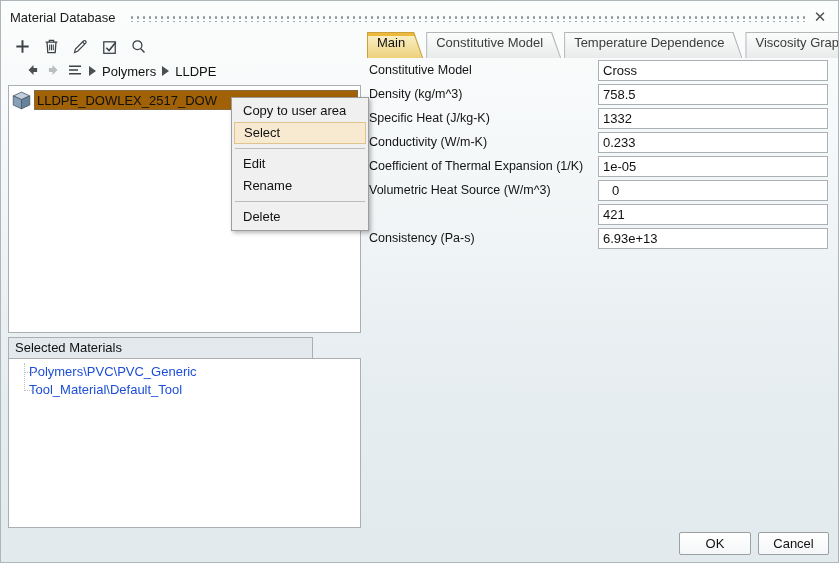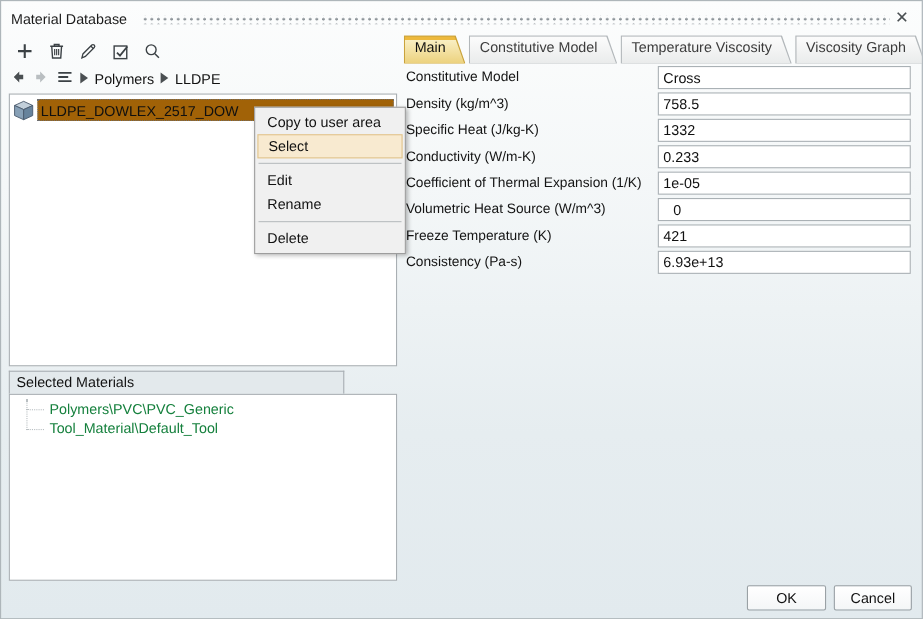--- a/index.html
+++ b/index.html
@@ -26,21 +26,21 @@
     position:absolute; right:9px; top:7px; width:18px; height:18px;
     font-size:15px; line-height:18px; text-align:center; color:#4a4f52; cursor:pointer;
   }
 
   
   .toolbar { position:absolute; left:12px; top:34px; height:22px; display:flex; gap:11px; align-items:center; }
   .tbtn { width:18px; height:18px; display:flex; align-items:center; justify-content:center; cursor:pointer; }
   .tbtn svg { display:block; }
 
   
-  .breadcrumb { position:absolute; left:8px; top:61px; height:18px; display:flex; align-items:center; gap:6px; }
+  .breadcrumb { position:absolute; left:24px; top:61px; height:18px; display:flex; align-items:center; gap:6px; }
   .bc-sep { width:0; height:0; border-style:solid; border-width:5px 0 5px 7px; border-color:transparent transparent transparent #4a4f52; }
   .bc-text { font-size:13px; color:#111; }
 
   
   .tree-panel {
     position:absolute; left:7px; top:84px; width:353px; height:248px;
     background:#fff; border:1px solid #a9afb3;
   }
   .tree-item { position:absolute; left:3px; top:3px; right:2px; height:21px; display:flex; align-items:center; }
   .cube-wrap { width:22px; height:20px; flex:0 0 22px; }
@@ -66,21 +66,21 @@
     position:absolute; left:7px; top:336px; width:305px; height:21px;
     background:#e3e9ec; border:1px solid #a9afb3; border-bottom:none;
     line-height:20px; padding-left:6px; font-size:13px; color:#111;
   }
   .sel-list {
     position:absolute; left:7px; top:357px; width:353px; height:170px;
     background:#fff; border:1px solid #a9afb3; padding-top:4px;
   }
   .sel-tree { position:relative; }
   .sel-vline { position:absolute; left:15px; top:0; height:28px; border-left:1px dotted #b9bfc2; }
-  .sel-item { position:relative; height:18px; line-height:18px; padding-left:36px; color:#15803d; font-size:13px; white-space:nowrap; }
+  .sel-item { position:relative; height:18px; line-height:18px; padding-left:20px; color:#1d4ed8; font-size:13px; white-space:nowrap; }
   .sel-item::before { content:""; position:absolute; left:15px; top:9px; width:16px; border-top:1px dotted #b9bfc2; }
 
   
   .tabs { position:absolute; left:366px; top:31px; display:flex; gap:3px; }
   .tab { position:relative; height:26px; clip-path:polygon(0 0, calc(100% - 9px) 0, 100% 100%, 0 100%); background:#b2b7ba; }
   .tab-fill { position:absolute; left:1px; right:1px; top:1px; bottom:0;
     clip-path:polygon(0 0, calc(100% - 9px) 0, 100% 100%, 0 100%);
     background:linear-gradient(#fcfcfc,#e9ebeb); }
   .tab-label { position:relative; z-index:1; padding:3px 18px 0 10px; font-size:13px; color:#3c3c3c; white-space:nowrap; cursor:pointer; }
   .tab.active { background:#c9a23b; }
@@ -218,21 +218,21 @@
     <div class="tab active">
       <div class="tab-fill"></div>
       <div class="tab-label">Main</div>
     </div>
     <div class="tab">
       <div class="tab-fill"></div>
       <div class="tab-label">Constitutive Model</div>
     </div>
     <div class="tab">
       <div class="tab-fill"></div>
-      <div class="tab-label">Temperature Viscosity</div>
+      <div class="tab-label">Temperature Dependence</div>
     </div>
     <div class="tab">
       <div class="tab-fill"></div>
       <div class="tab-label">Viscosity Graph</div>
     </div>
   </div>
 
   <div class="form">
     <div class="form-row">
       <span class="form-label">Constitutive Model</span>
@@ -252,21 +252,20 @@
     </div>
     <div class="form-row">
       <span class="form-label">Coefficient of Thermal Expansion (1/K)</span>
       <input value="1e-05" style="">
     </div>
     <div class="form-row">
       <span class="form-label">Volumetric Heat Source (W/m^3)</span>
       <input value="0" style="">
     </div>
     <div class="form-row">
-      <span class="form-label">Freeze Temperature (K)</span>
       <input value="421" style="">
     </div>
     <div class="form-row">
       <span class="form-label">Consistency (Pa-s)</span>
       <input value="6.93e+13" style="">
     </div>
   </div>
 
   <div class="btn btn-ok">OK</div>
   <div class="btn btn-cancel">Cancel</div>

